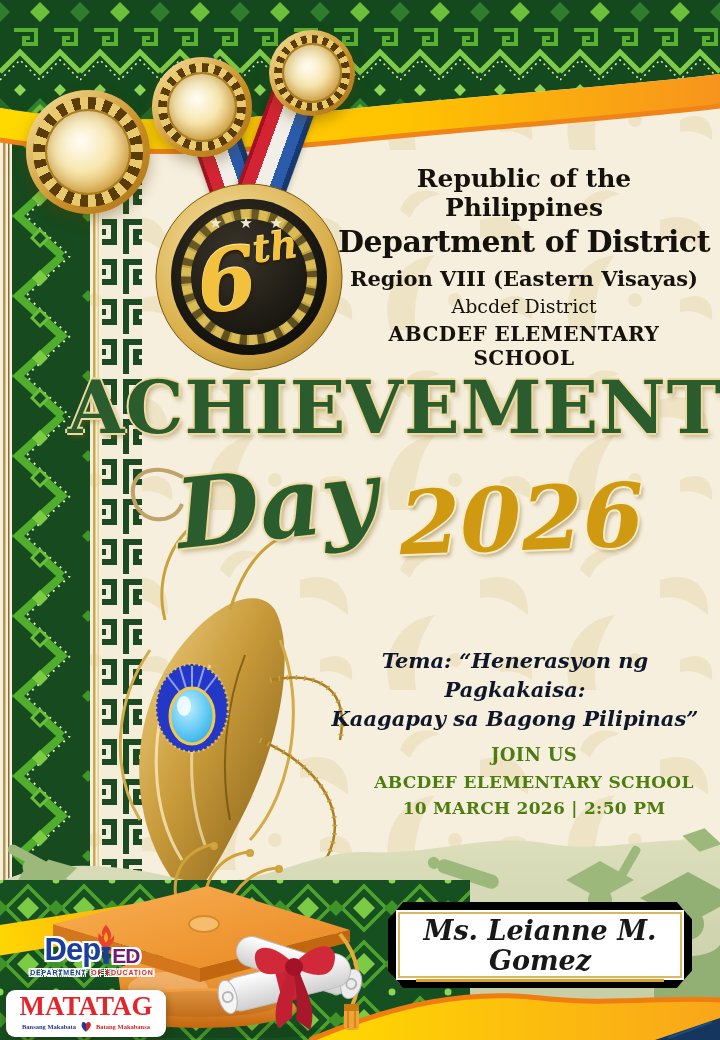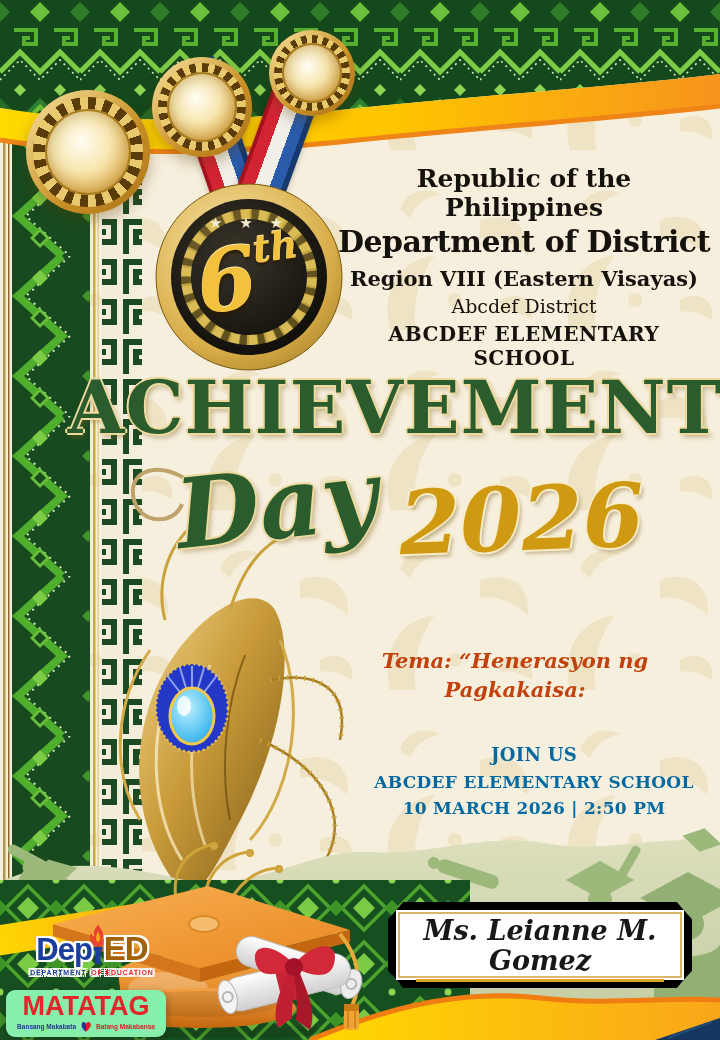--- a/index.html
+++ b/index.html
@@ -22,24 +22,24 @@
 
   .day-block{left:100px;top:448px;width:620px;text-align:center;z-index:8;}
   .day-word{display:inline-block;font-style:italic;font-weight:bold;font-size:96px;color:#2b5c2e;
     transform:rotate(-6deg);
     text-shadow:-2px 0 0 #eeda9e,2px 0 0 #eeda9e,0 -2px 0 #eeda9e,0 2px 0 #eeda9e,3px 4px 5px rgba(130,100,30,.45);}
   .day-year{display:inline-block;font-style:italic;font-weight:bold;font-size:88px;color:#cf9a12;
     margin-left:16px;transform:translateY(12px) rotate(-2deg);
     text-shadow:-2px 0 0 #f7ecca,2px 0 0 #f7ecca,0 -2px 0 #f7ecca,0 2px 0 #f7ecca,3px 4px 4px rgba(120,90,20,.4);}
 
   .theme-block{left:318px;top:646px;width:394px;text-align:center;z-index:8;
-    font-style:italic;font-weight:bold;font-size:21px;line-height:29px;color:#c2410c;}
+    font-style:italic;font-weight:bold;font-size:21px;line-height:29px;color:#0f172a;}
 
   .details-block{left:356px;top:742px;width:356px;text-align:center;z-index:8;
-    font-weight:bold;font-size:17px;line-height:26.5px;color:#0369a1;letter-spacing:.3px;}
+    font-weight:bold;font-size:17px;line-height:26.5px;color:#4d7c0f;letter-spacing:.3px;}
   .details-block .big{font-size:18px;}
 
   
   .coin{position:absolute;border-radius:50%;z-index:4;
     background:linear-gradient(135deg,#f8e3a0,#c98f25 60%,#a9731a);
     box-shadow:0 6px 14px rgba(90,60,10,.35);}
   .coin .ring{position:absolute;inset:6%;border-radius:50%;
     background:repeating-conic-gradient(#5a3c0a 0deg 9deg,#e8c96e 9deg 18deg);}
   .coin .face{position:absolute;inset:15%;border-radius:50%;
     background:radial-gradient(circle at 42% 38%,#fffdf4 0%,#f8e7b0 40%,#e2b254 75%,#c08c22 100%);
@@ -68,26 +68,26 @@
   .invite-rule{width:86%;height:3px;background:#d9a423;margin:3px auto 3px auto;}
   .invite-caption{font-style:italic;font-weight:bold;font-size:17px;color:#181818;}
 
   
   .gold-wedge{left:-14px;top:912px;width:196px;height:30px;z-index:9;transform:rotate(-9deg);
     background:linear-gradient(90deg,#ffd900,#f9a61a);}
   .deped{left:12px;top:928px;width:160px;z-index:12;font-family:"Liberation Sans",sans-serif;text-align:center;}
   .deped-row1{display:flex;align-items:flex-end;justify-content:center;height:40px;}
   .white-out{text-shadow:-2px 0 0 #fff,2px 0 0 #fff,0 -2px 0 #fff,0 2px 0 #fff,-2px -2px 0 #fff,2px 2px 0 #fff,-2px 2px 0 #fff,2px -2px 0 #fff;}
   .dep{font-size:31px;font-weight:bold;color:#1b3e9c;letter-spacing:-1px;}
-  .ed{font-size:33px;font-weight:bold;color:#a16207;letter-spacing:-1px;}
+  .ed{font-size:21px;font-weight:bold;color:#701a75;letter-spacing:-1px;}
   .deped-row2{display:flex;justify-content:center;gap:5px;font-size:7px;font-weight:bold;letter-spacing:.8px;margin-top:1px;}
   .deped-row2 .b{color:#1b3e9c;} .deped-row2 .r{color:#e3262c;}
-  .matatag-box{left:6px;top:990px;width:160px;z-index:12;background:#86efac;border-radius:9px;
+  .matatag-box{left:6px;top:990px;width:160px;z-index:12;background:#ffffff;border-radius:9px;
     padding:2px 6px 4px 6px;text-align:center;box-shadow:0 3px 8px rgba(30,40,20,.45);
-    font-family:Liberation Sans, sans-serif;}
+    font-family:Liberation Serif, serif;}
   .matatag-title{font-size:27px;font-weight:bold;color:#e3262c;line-height:28px;letter-spacing:0;}
   .matatag-sub{display:flex;align-items:center;justify-content:center;gap:3px;font-size:6.5px;font-weight:bold;}
   .matatag-sub .l{color:#27368f;} .matatag-sub .r{color:#d2232a;}
 </style>
 </head>
 <body>
 
 <div id="canvas">
 
   <svg class="abs" style="left:0;top:0;z-index:1;opacity:.55" width="720" height="1040">
@@ -257,20 +257,21 @@
   <div class="abs title-block">
     <span class="title-word">ACHIEVEMENT</span>
   </div>
   <div class="abs day-block">
     <span class="day-word">Day</span>
     <span class="day-year">2026</span>
   </div>
 
   <div class="abs theme-block">
     <div>Tema: “Henerasyon ng Pagkakaisa:</div>
+    <div>Kaagapay sa Bagong Pilipinas”</div>
   </div>
 
   <div class="abs details-block">
     <div class="big">JOIN US</div>
     <div>ABCDEF ELEMENTARY SCHOOL</div>
     <div>10 MARCH 2026 | 2:50 PM</div>
   </div>
 
   <svg class="abs" style="left:0;top:816px;z-index:7" width="720" height="224" viewBox="0 0 720 224">
     <defs>

